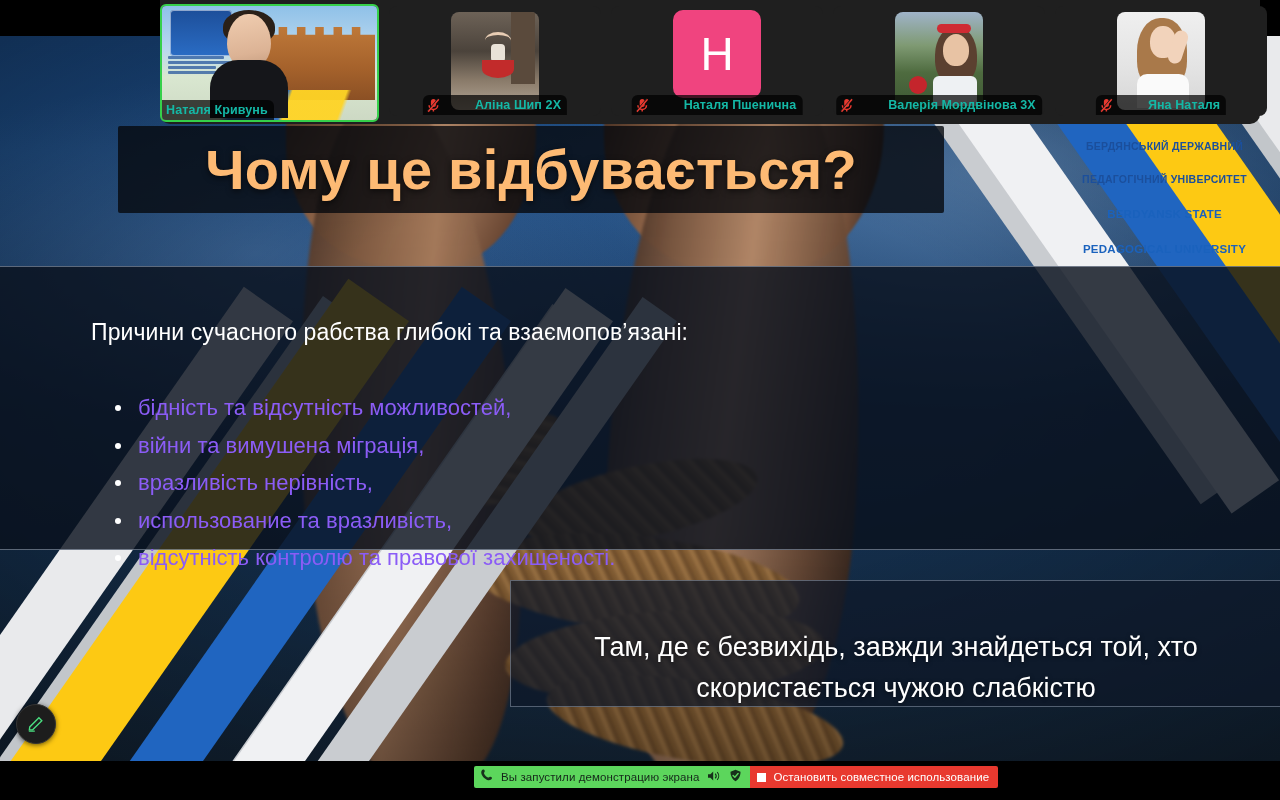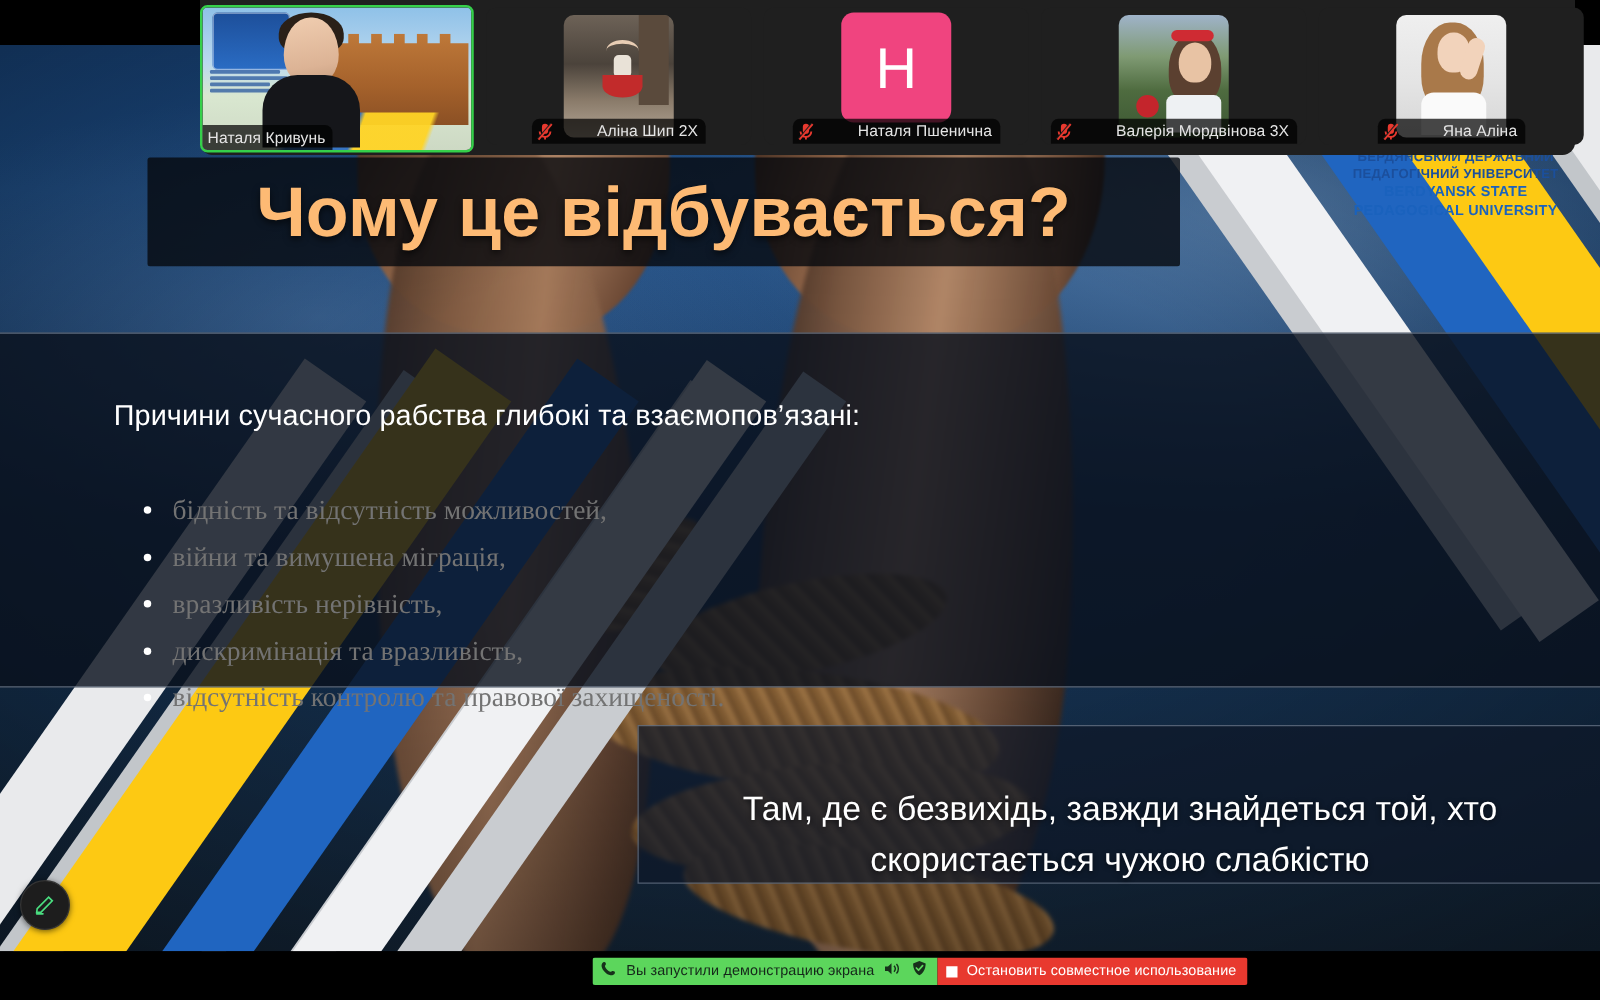--- a/index.html
+++ b/index.html
@@ -177,26 +177,25 @@
     position: absolute;
     left: 112px;
     top: 122px;
     margin: 0;
     padding: 0;
     list-style: none;
   }
   .bullet-list li {
     position: relative;
     padding-left: 26px;
-    color: #737373;
+    color: #8b5cf6;
     font-size: 22px;
     font-weight: 400;
     line-height: 37.5px;
     white-space: nowrap;
-    font-family: Liberation Serif, serif;
   }
   .bullet-list li::before {
     content: "";
     position: absolute;
     left: 3px;
     top: 16px;
     width: 6px;
     height: 6px;
     border-radius: 50%;
     background: #ffffff;
@@ -234,20 +233,21 @@
     line-height: 1.28;
     z-index: 6;
   }
   .uni-logo .ln {
     display: block;
     color: #1b4f9c;
     font-size: 10.5px;
     font-weight: 700;
     letter-spacing: 0.25px;
     white-space: nowrap;
+    margin-top: 20px;
   }
   .uni-logo .ln.en { color: #1a62bd; font-size: 11.5px; }
   .flag-ribbon {
     position: absolute;
     right: 52px;
     top: 38px;
     width: 58px;
     height: 40px;
     z-index: 6;
   }
@@ -392,23 +392,23 @@
     max-width: 100%;
   }
   .name-bar.centered {
     left: 50%;
     transform: translateX(-50%);
     border-radius: 6px 6px 0 0;
     bottom: 1px;
     gap: 30px;
   }
   .name-text {
-    color: #e5e5e5;
+    color: #14b8a6;
     font-size: 12.5px;
-    font-weight: 400;
+    font-weight: 700;
     white-space: nowrap;
     letter-spacing: 0.1px;
   }
   .mic-muted {
     position: relative;
     width: 13px;
     height: 15px;
     margin-right: 5px;
     flex: 0 0 auto;
   }
@@ -554,21 +554,21 @@
     <div class="title-band">
       <div class="title-text">Чому це відбувається?</div>
     </div>
 
     <div class="body-panel">
       <div class="lead-line">Причини сучасного рабства глибокі та взаємопов’язані:</div>
       <ul class="bullet-list">
         <li>бідність та відсутність можливостей,</li>
         <li>війни та вимушена міграція,</li>
         <li>вразливість нерівність,</li>
-        <li>дискримінація та вразливість,</li>
+        <li>использование та вразливість,</li>
         <li>відсутність контролю та правової захищеності.</li>
       </ul>
     </div>
 
     <div class="quote-box">
       <div class="quote-text">Там, де є безвихідь, завжди знайдеться той, хто скористається чужою слабкістю</div>
     </div>
 
     <div class="annot-btn">
       <svg width="20" height="20" viewBox="0 0 24 24">
@@ -685,21 +685,21 @@
       <div class="name-bar centered">
         <span class="mic-muted">
           <svg width="13" height="15" viewBox="0 0 13 15">
             <rect x="4" y="1" width="5" height="8" rx="2.5" fill="#e8392f"></rect>
             <path d="M2.2 7.2 A4.3 4.3 0 0 0 10.8 7.2" fill="none" stroke="#e8392f" stroke-width="1.5"></path>
             <path d="M6.5 11.4 L6.5 13.6" stroke="#e8392f" stroke-width="1.5"></path>
             <path d="M1.2 13.6 L11.8 1.2" stroke="#e8392f" stroke-width="1.7"></path>
             <path d="M0.4 13 L11 0.6" stroke="#1f1f1f" stroke-width="0.9"></path>
           </svg>
         </span>
-        <span class="name-text">Яна Аліна</span>
+        <span class="name-text">Яна Наталя</span>
       </div>
     </div>
 
   </div>
 
   <div class="bottom-bar"></div>
 
   <div class="share-status">
     <div class="share-green">
       <span>

